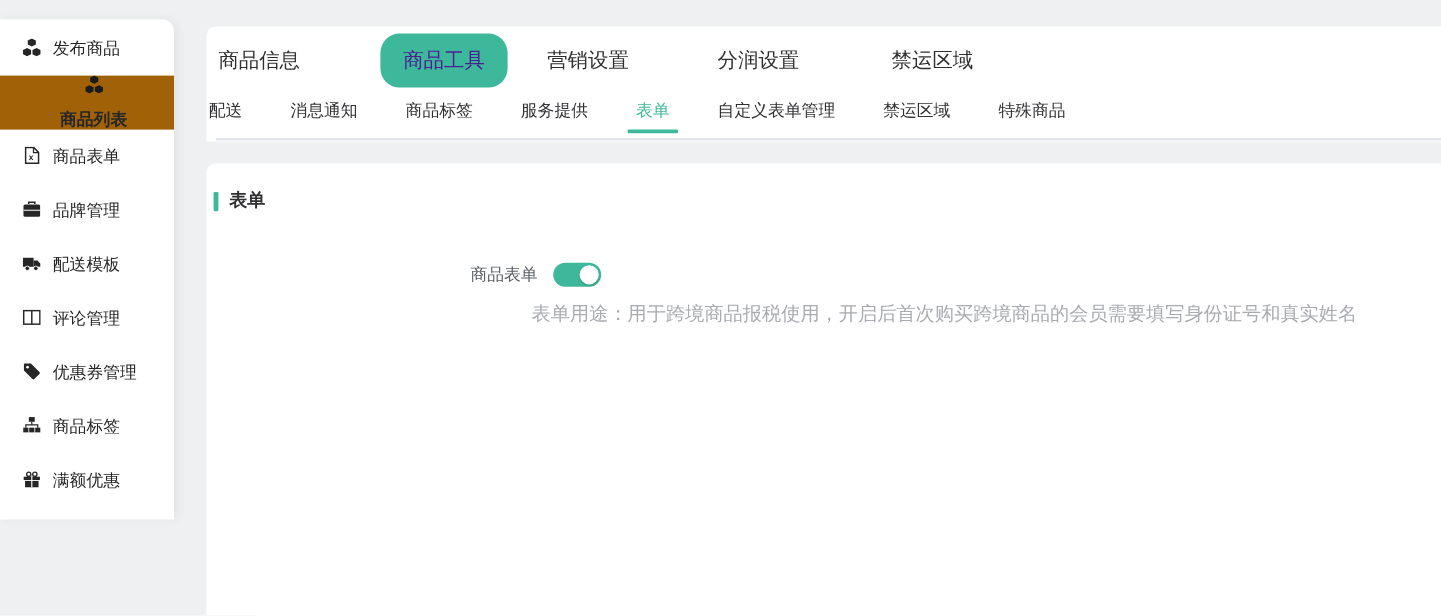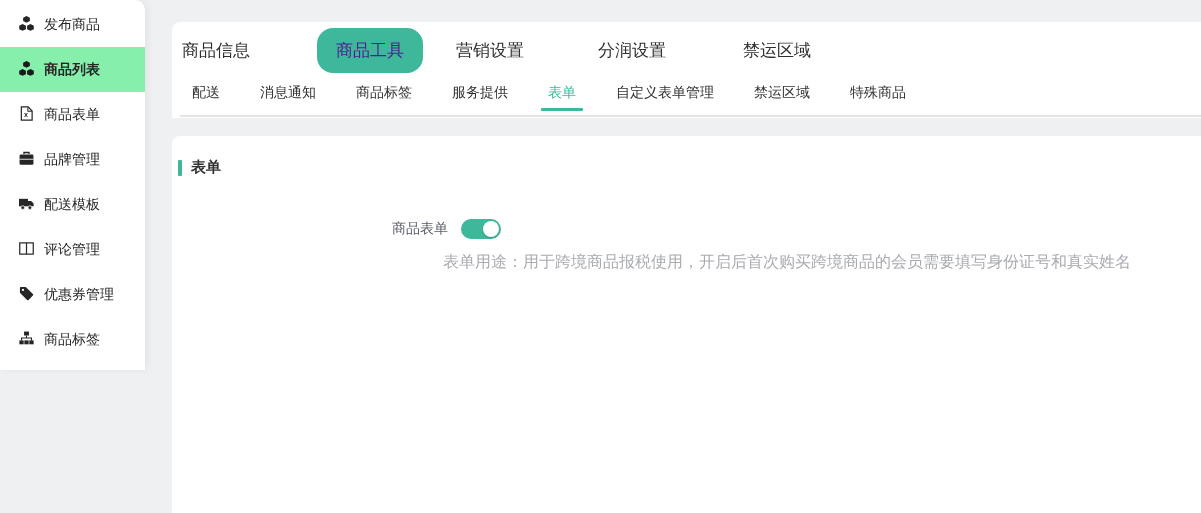--- a/index.html
+++ b/index.html
@@ -4,52 +4,52 @@
 <style>
   html, body { margin:0; padding:0; }
   body {
     width:1201px; height:513px; overflow:hidden; position:relative;
     background:#eef0f2;
     font-family:"Liberation Sans","DejaVu Sans",sans-serif;
     color:#2f2f2f;
   }
   
   .sidebar {
-    position:absolute; left:0; top:0; width:145px; height:370px;
+    position:absolute; left:0; top:16px; width:145px; height:417px;
     background:#fff; border-radius:0 10px 0 0;
     box-shadow:3px 0 8px rgba(0,0,0,0.05);
     padding-top:2px; box-sizing:border-box; overflow:hidden; z-index:2;
   }
   .side-item {
     height:45px; display:flex; align-items:center; gap:10px;
     padding:0 8px 0 19px; font-size:14px; color:#262626;
     cursor:pointer; white-space:nowrap;
   }
   .side-item svg { flex:0 0 auto; }
-  .side-item.active { background:#86efac; font-weight:bold; }
+  .side-item.active { background:#a16207; font-weight:bold;flex-direction:column; }
   
   .tabcard {
     position:absolute; left:172px; top:22px; width:1029px; height:96px;
     background:#fff; border-radius:8px 0 0 0; box-sizing:border-box;
   }
   .tabs-row {
     display:flex; align-items:center; height:56px;
     padding-left:10px; font-size:17px;
   }
   .tab { cursor:pointer; white-space:nowrap; }
   .tab.t2 { margin-left:67px; }
   .tab.t3 { margin-left:33px;text-align:right; }
   .tab.t4 { margin-left:74px; }
   .tab.t5 { margin-left:77px; }
   .tab.active {
     background:#3eb89b; color:#4c1d95; padding:11px 19px; border-radius:16px;
   }
   .subtabs-row {
     display:flex; align-items:center; height:30px;
-    padding-left:20px; font-size:14px; color:#303133;
+    padding-left:2px; font-size:14px; color:#303133;
   }
   .subtab { cursor:pointer; white-space:nowrap; position:relative; margin-right:40px; }
   .subtab.active { color:#3eb89b; }
   .subtab.active::after {
     content:""; position:absolute; left:-7px; right:-7px; bottom:-9px;
     height:3px; background:#3eb89b; border-radius:1px;
   }
   .tab-divider { height:2px; background:#e4e4ec; margin:7px 0 0 8px; }
   
   .contentcard {

